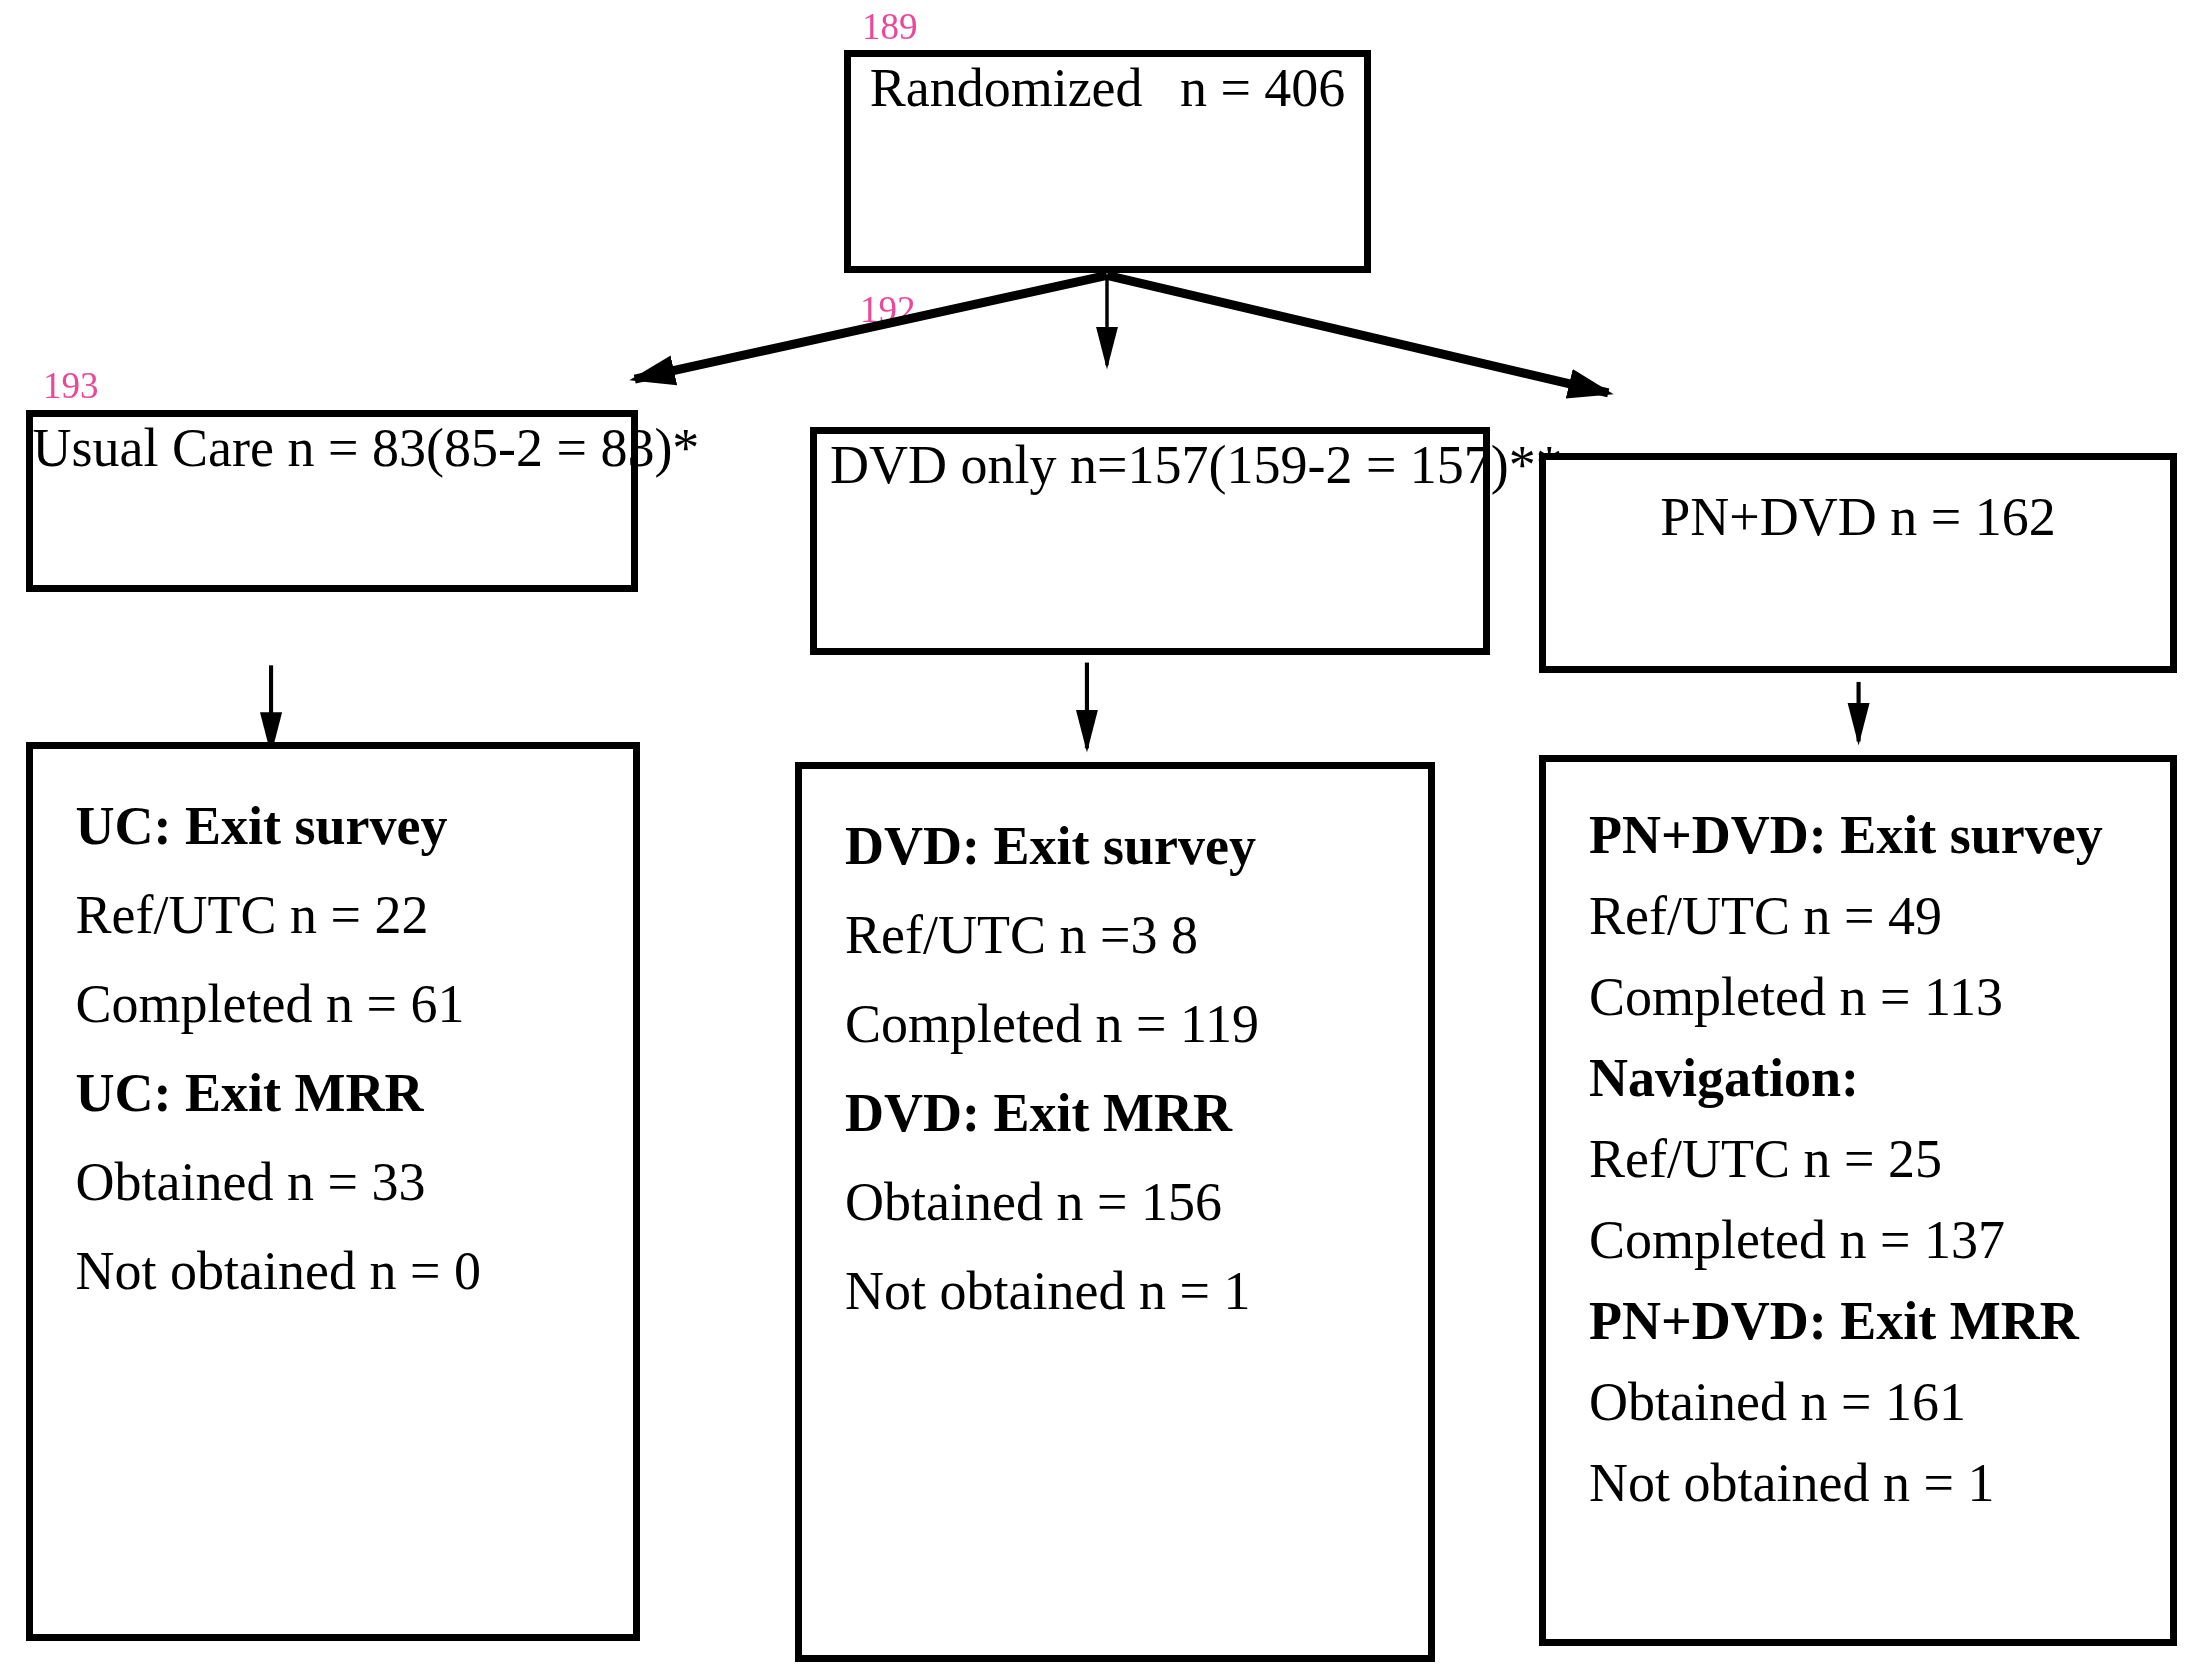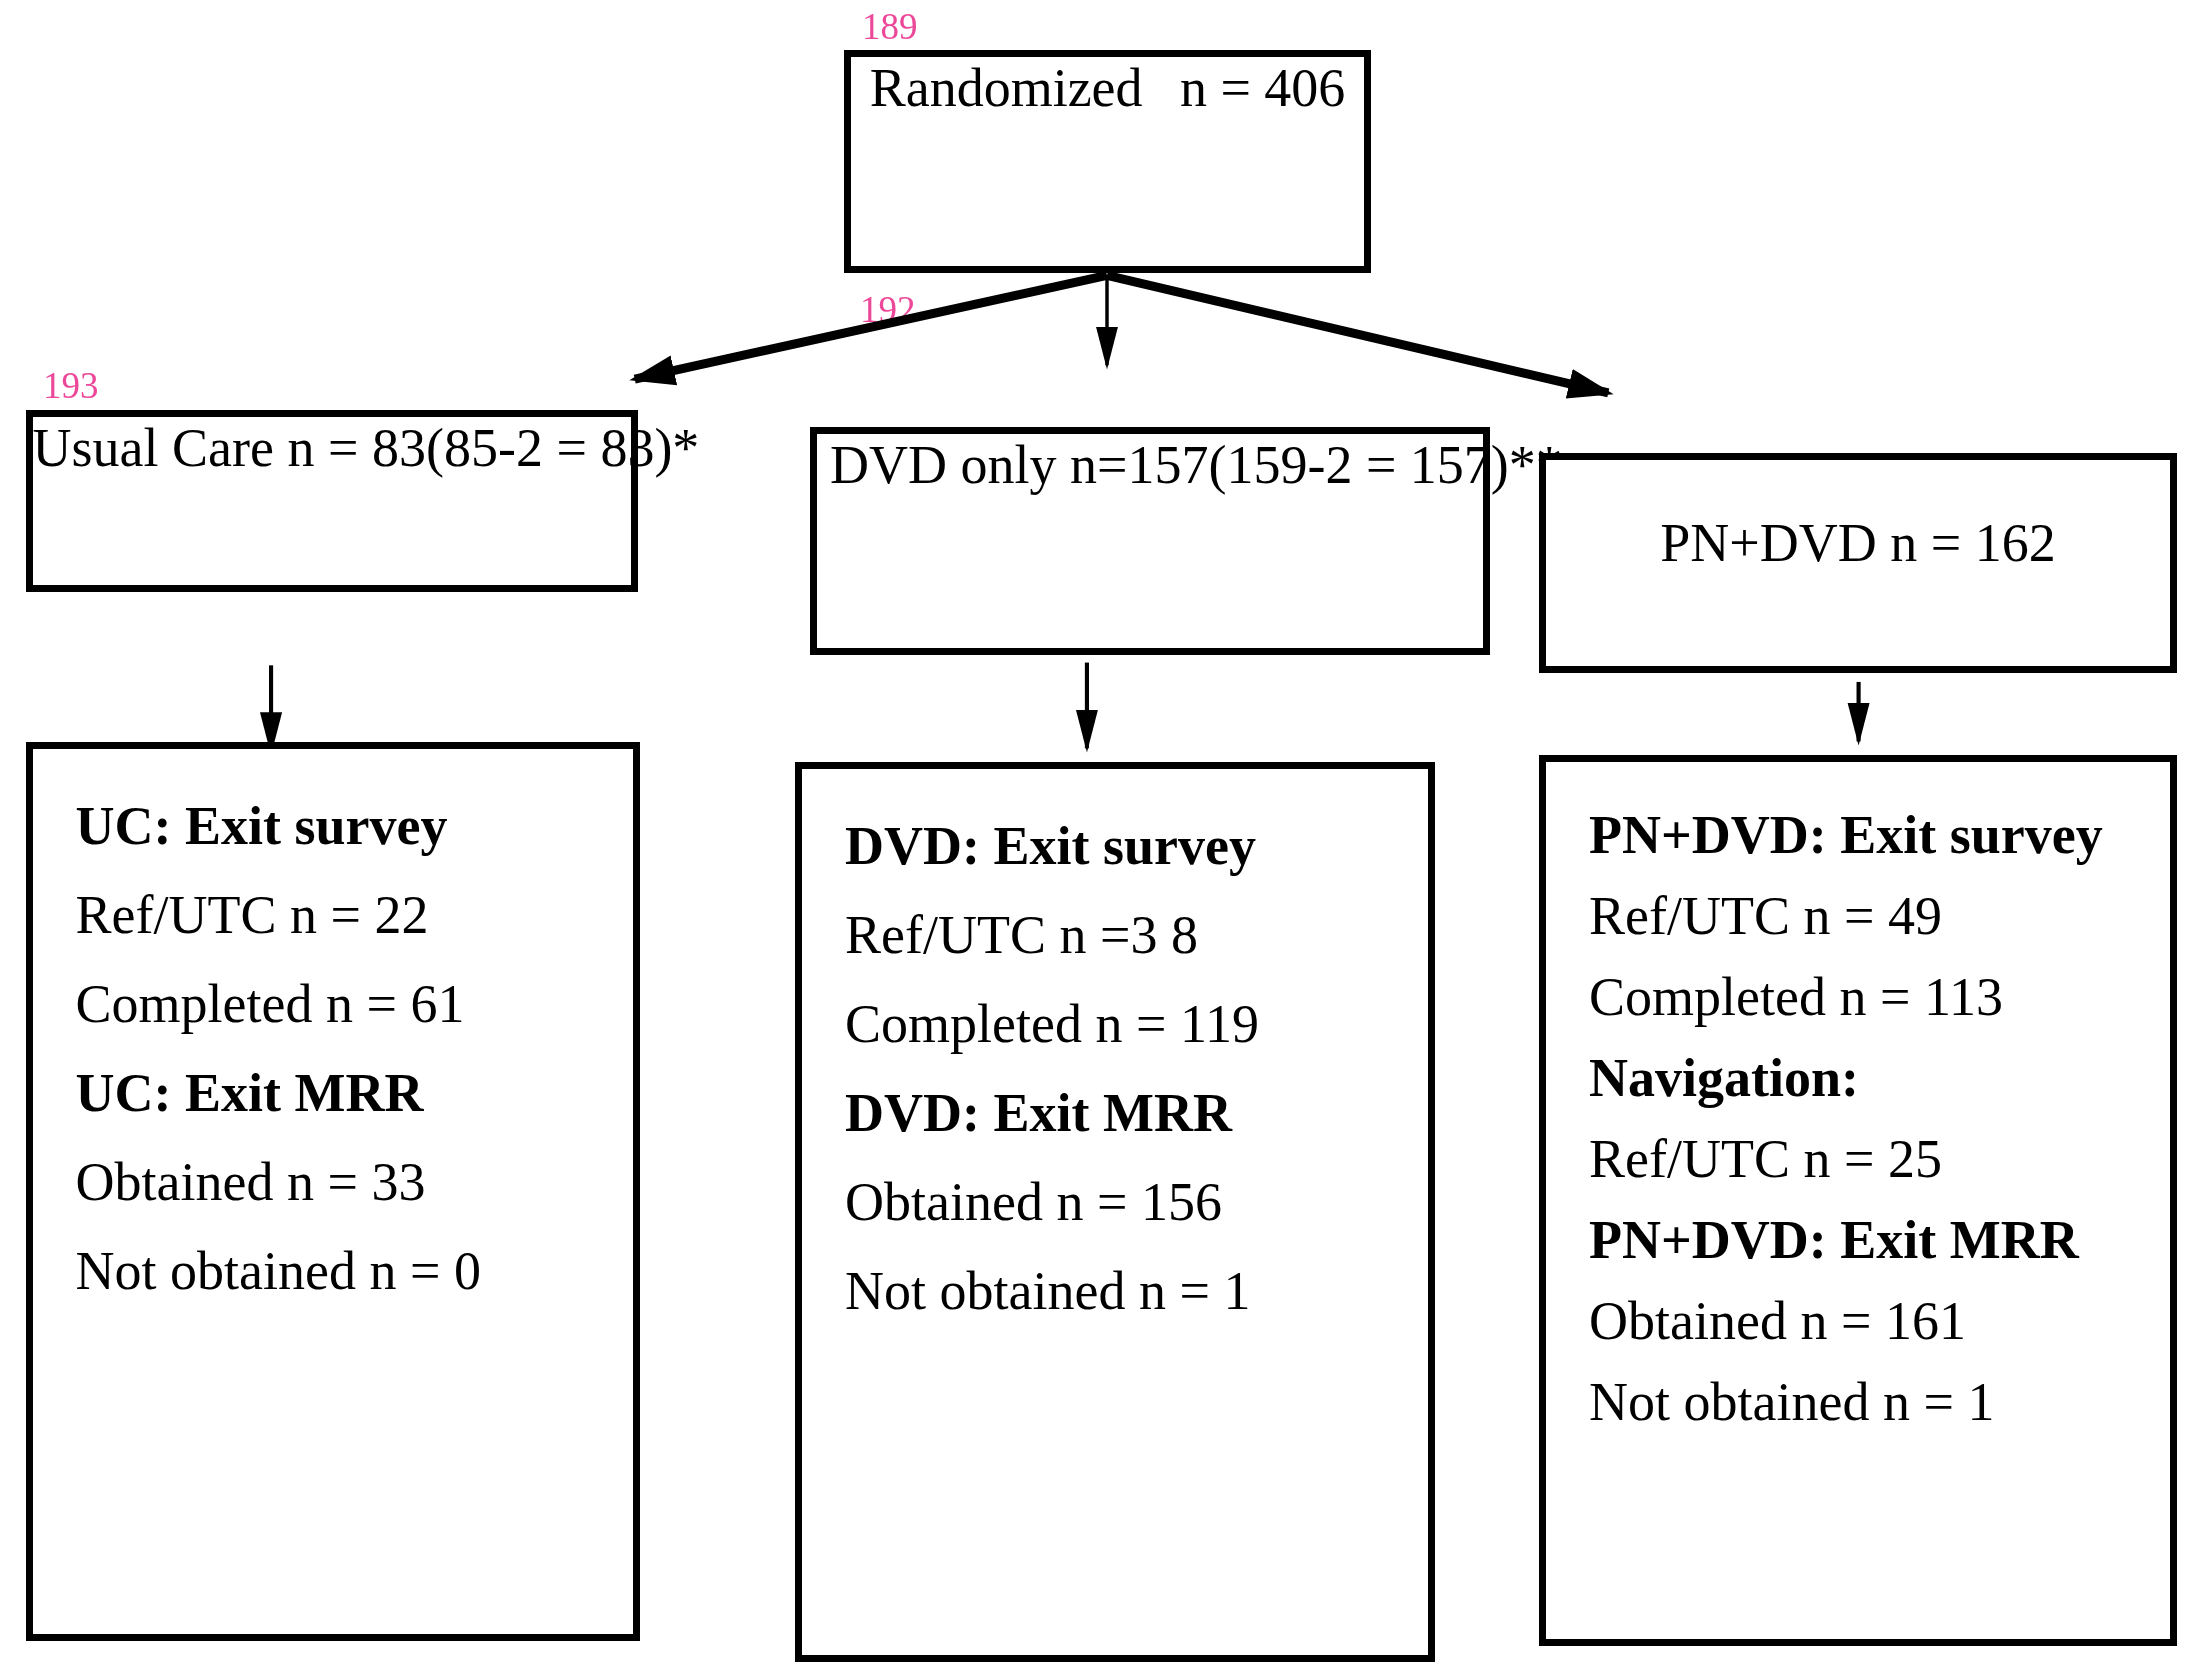--- a/index.html
+++ b/index.html
@@ -34,21 +34,21 @@
   .box .bigline {
     font-size: 54px;
     line-height: 62px;
     white-space: nowrap;
   }
   .single {
     display: flex;
     flex-direction: column;
     justify-content: flex-start;
     align-items: center;
-    padding-top: 52px;
+    padding-top: 26px;
     text-align: center;
   }
   .detail {
     padding: 33px 28px 0 43px;
   }
   .detail .line {
     font-size: 54px;
     line-height: 89px;
     white-space: nowrap;
   }
@@ -124,19 +124,20 @@
     <div class="line">Obtained n = 156</div>
     <div class="line">Not obtained n = 1</div>
   </div>
 
   <div class="box detail tight" style="left:1539px; top:755px; width:638px; height:891px;">
     <div class="line b">PN+DVD: Exit survey</div>
     <div class="line">Ref/UTC n = 49</div>
     <div class="line">Completed n = 113</div>
     <div class="line b">Navigation:</div>
     <div class="line">Ref/UTC n = 25</div>
+    <div class="line">Completed n = 137</div>
     <div class="line b">PN+DVD: Exit MRR</div>
     <div class="line">Obtained n = 161</div>
     <div class="line">Not obtained n = 1</div>
   </div>
 
 </div>
 
 
 </body></html>

